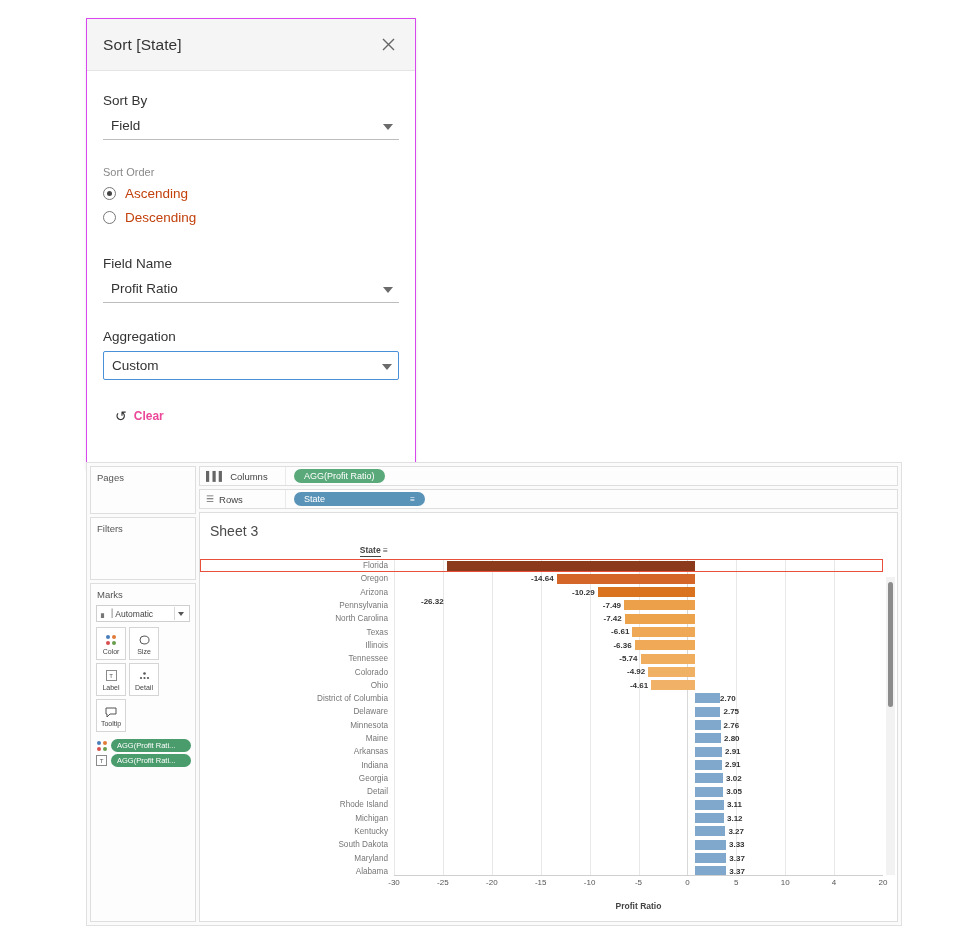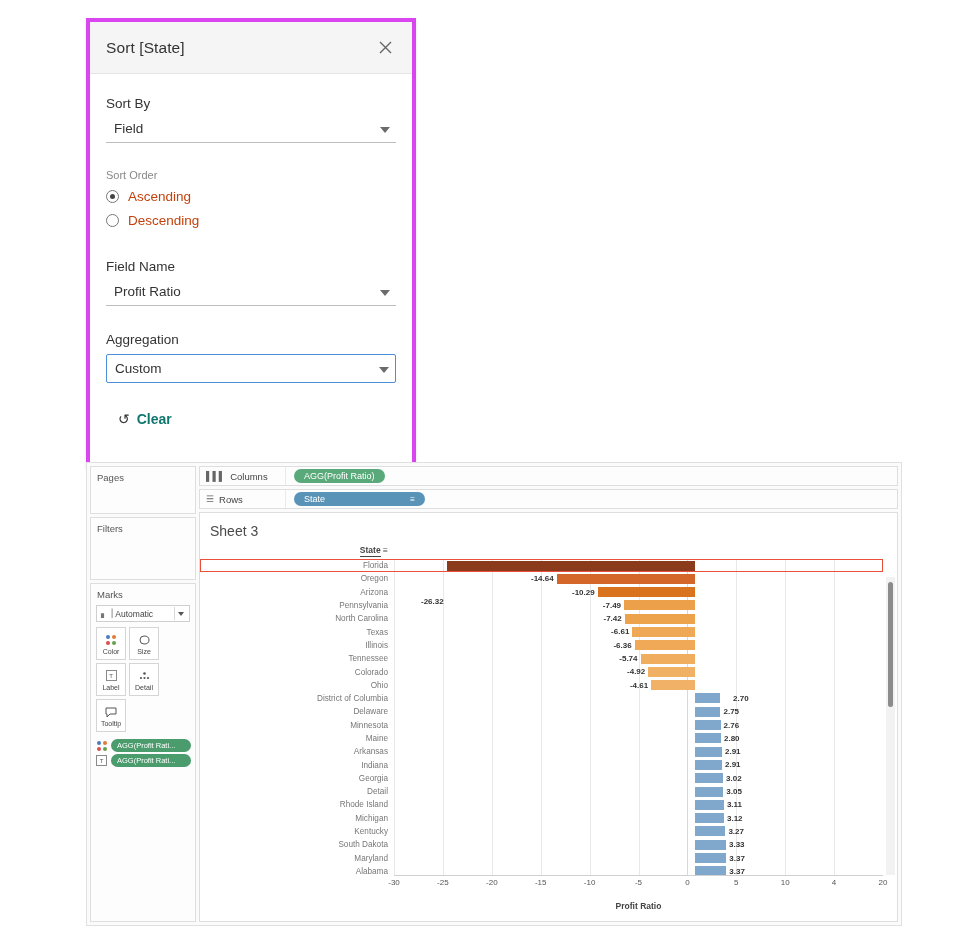--- a/index.html
+++ b/index.html
@@ -10,21 +10,21 @@
     font-family: "Liberation Sans", sans-serif;
     overflow: hidden;
   }
 
   
   .sort-dialog {
     position: absolute;
     left: 86px; top: 18px;
     width: 330px; height: 451px;
     background: #ffffff;
-    border: 4px solid #d946ef;
+    border: 1px solid #d946ef;
     box-shadow: 0 1px 3px rgba(0,0,0,0.10);
   }
   .sd-titlebar {
     height: 52px;
     background: #f5f5f5;
     border-bottom: 1px solid #e4e4e4;
     display: flex; align-items: center;
     padding: 0 14px 0 16px;
   }
   .sd-title {
@@ -108,21 +108,21 @@
     margin-top: 28px;
     padding-left: 12px;
     cursor: pointer;
   }
   .clear-icon {
     font-size: 14px; color: #333;
     margin-right: 7px;
     transform: scaleX(-1);
     display: inline-block;
   }
-  .clear-text { font-size: 14px; font-weight: bold; color: #0f766e; }
+  .clear-text { font-size: 12px; font-weight: bold; color: #ec4899; }
 
   
   .tableau {
     position: absolute;
     left: 86px; top: 462px;
     width: 816px; height: 464px;
     background: #fbfbfb;
     border: 1px solid #e0e0e0;
     display: flex;
     padding: 3px;
@@ -597,21 +597,21 @@
                 <div class="row-label">Ohio</div>
                 <div class="row-plot">
                   <div class="bar" style="background: rgb(241, 178, 104); left: 50.78%; width: 9.22%;"></div>
                   <div class="bar-val" style="left: 50.78%; transform: translateX(-100%); margin-left: -3px;">-4.61</div>
                 </div>
               </div>
               <div class="row">
                 <div class="row-label">District of Columbia</div>
                 <div class="row-plot">
                   <div class="bar" style="background: rgb(127, 168, 204); left: 60%; width: 5.4%;"></div>
-                  <div class="bar-val" style="left: 65.4%; margin-left: 13px;">2.70</div>
+                  <div class="bar-val" style="left: 65.4%; margin-left: 0;">2.70</div>
                 </div>
               </div>
               <div class="row">
                 <div class="row-label">Delaware</div>
                 <div class="row-plot">
                   <div class="bar" style="background: rgb(127, 168, 204); left: 60%; width: 5.5%;"></div>
                   <div class="bar-val" style="left: 65.5%; margin-left: 3px;">2.75</div>
                 </div>
               </div>
               <div class="row">

